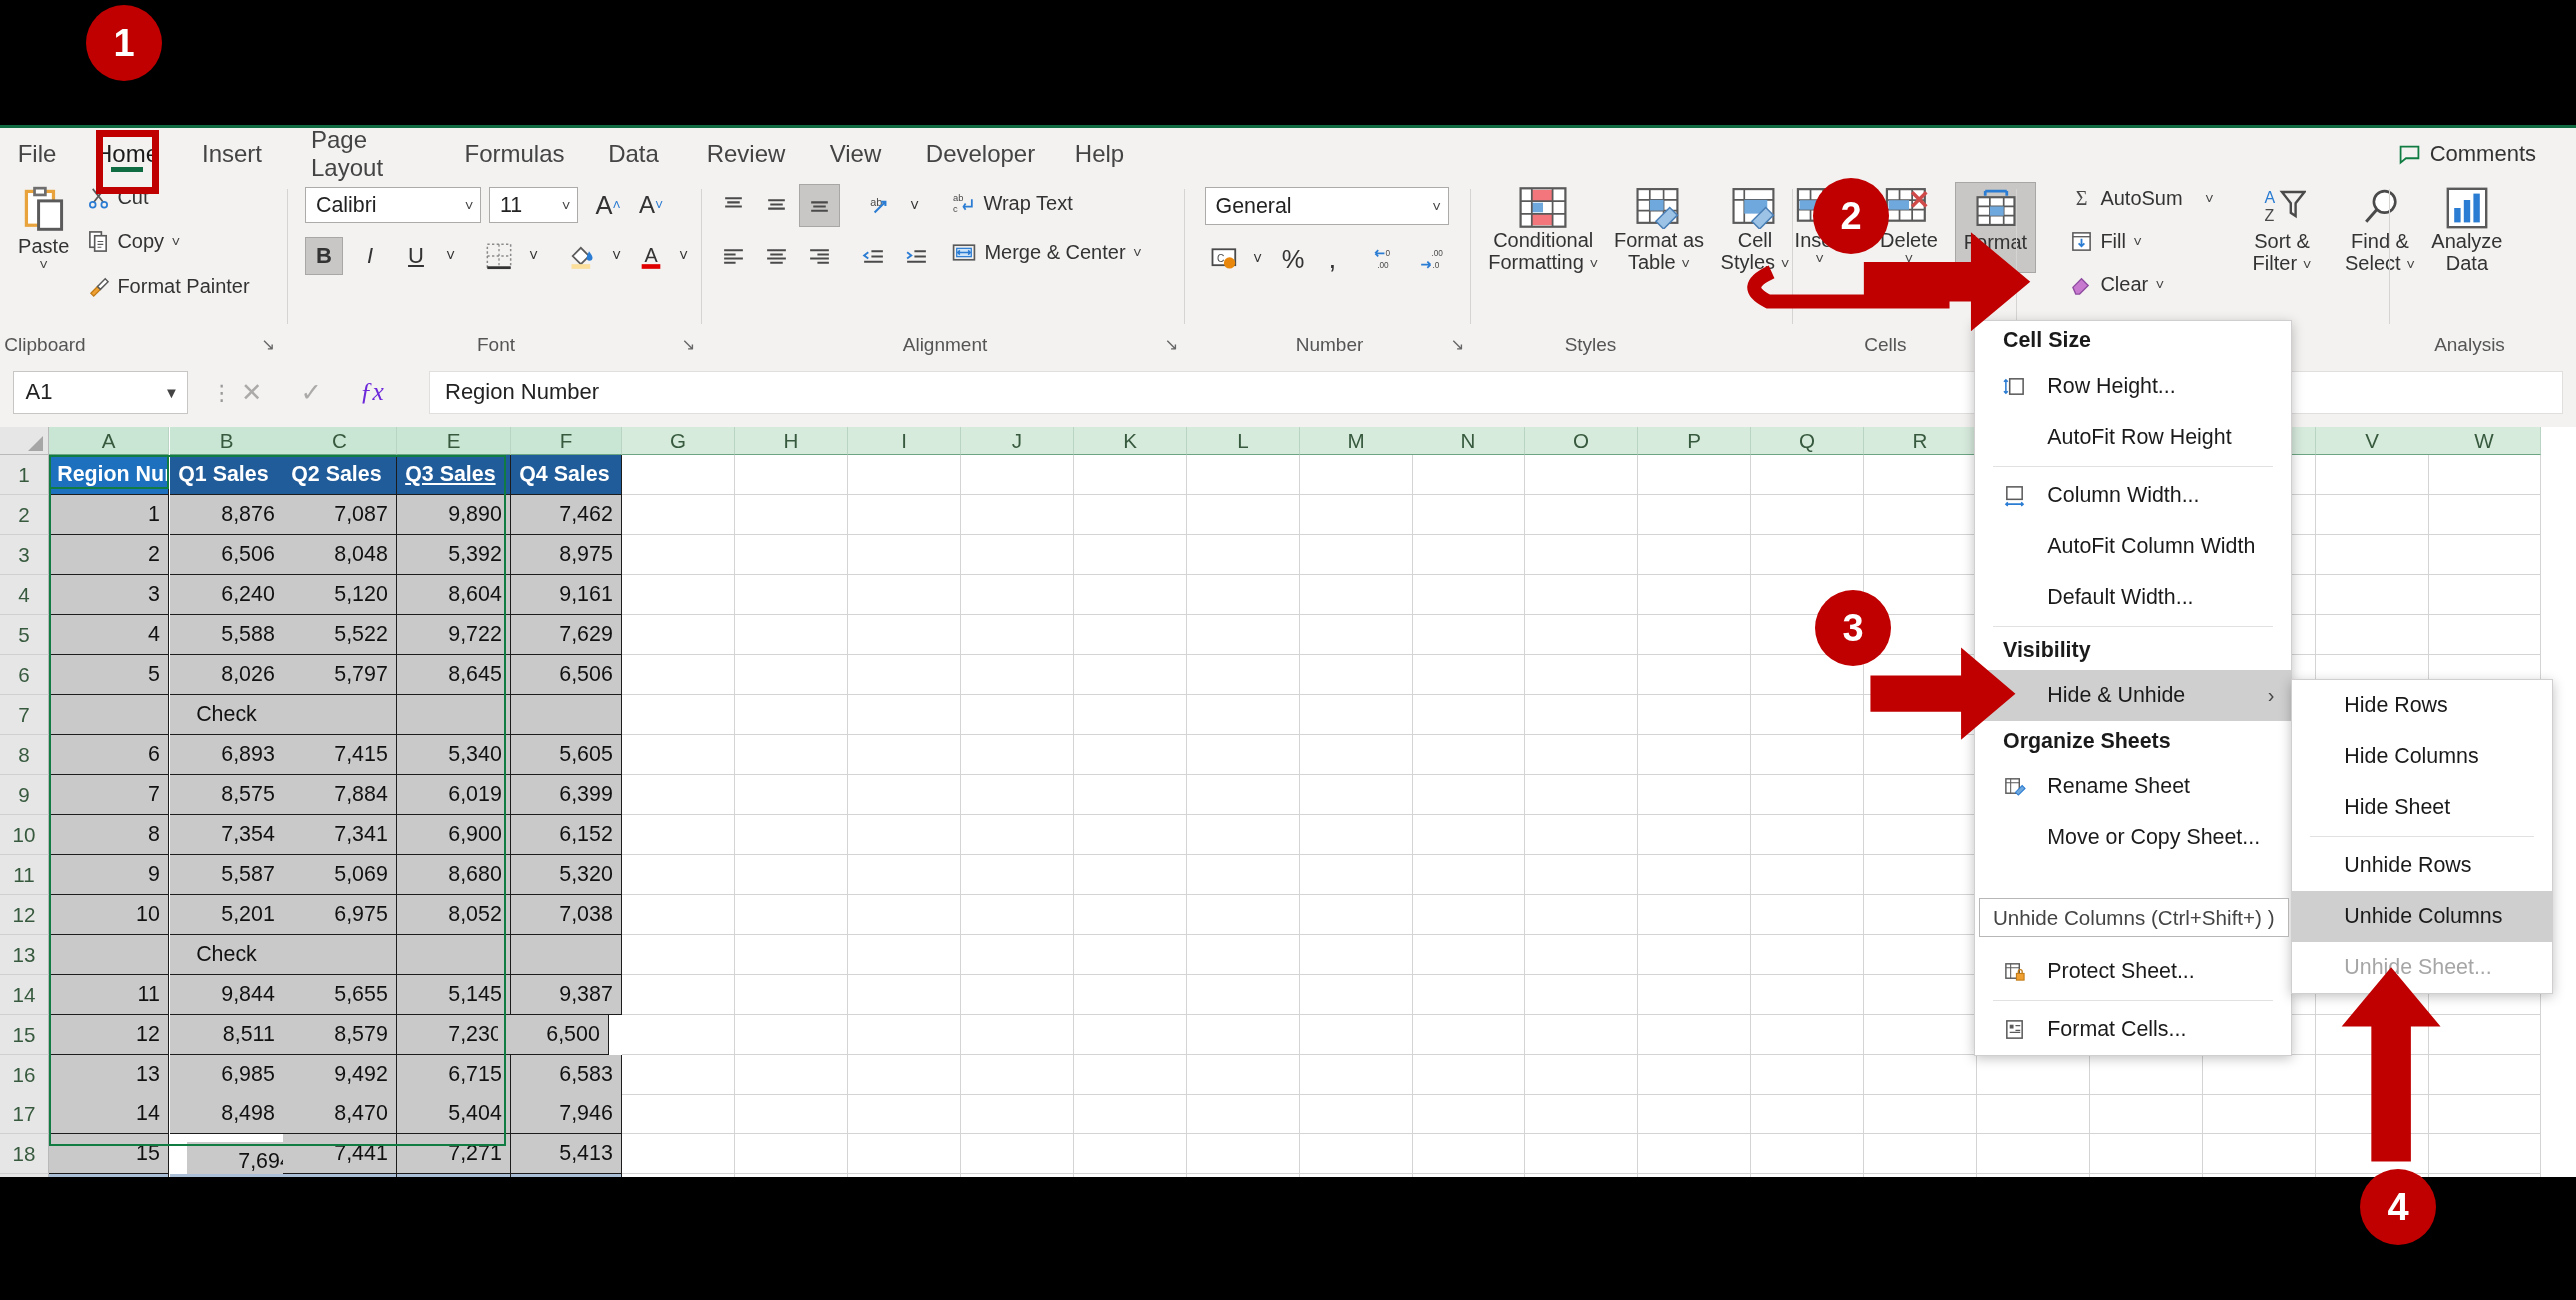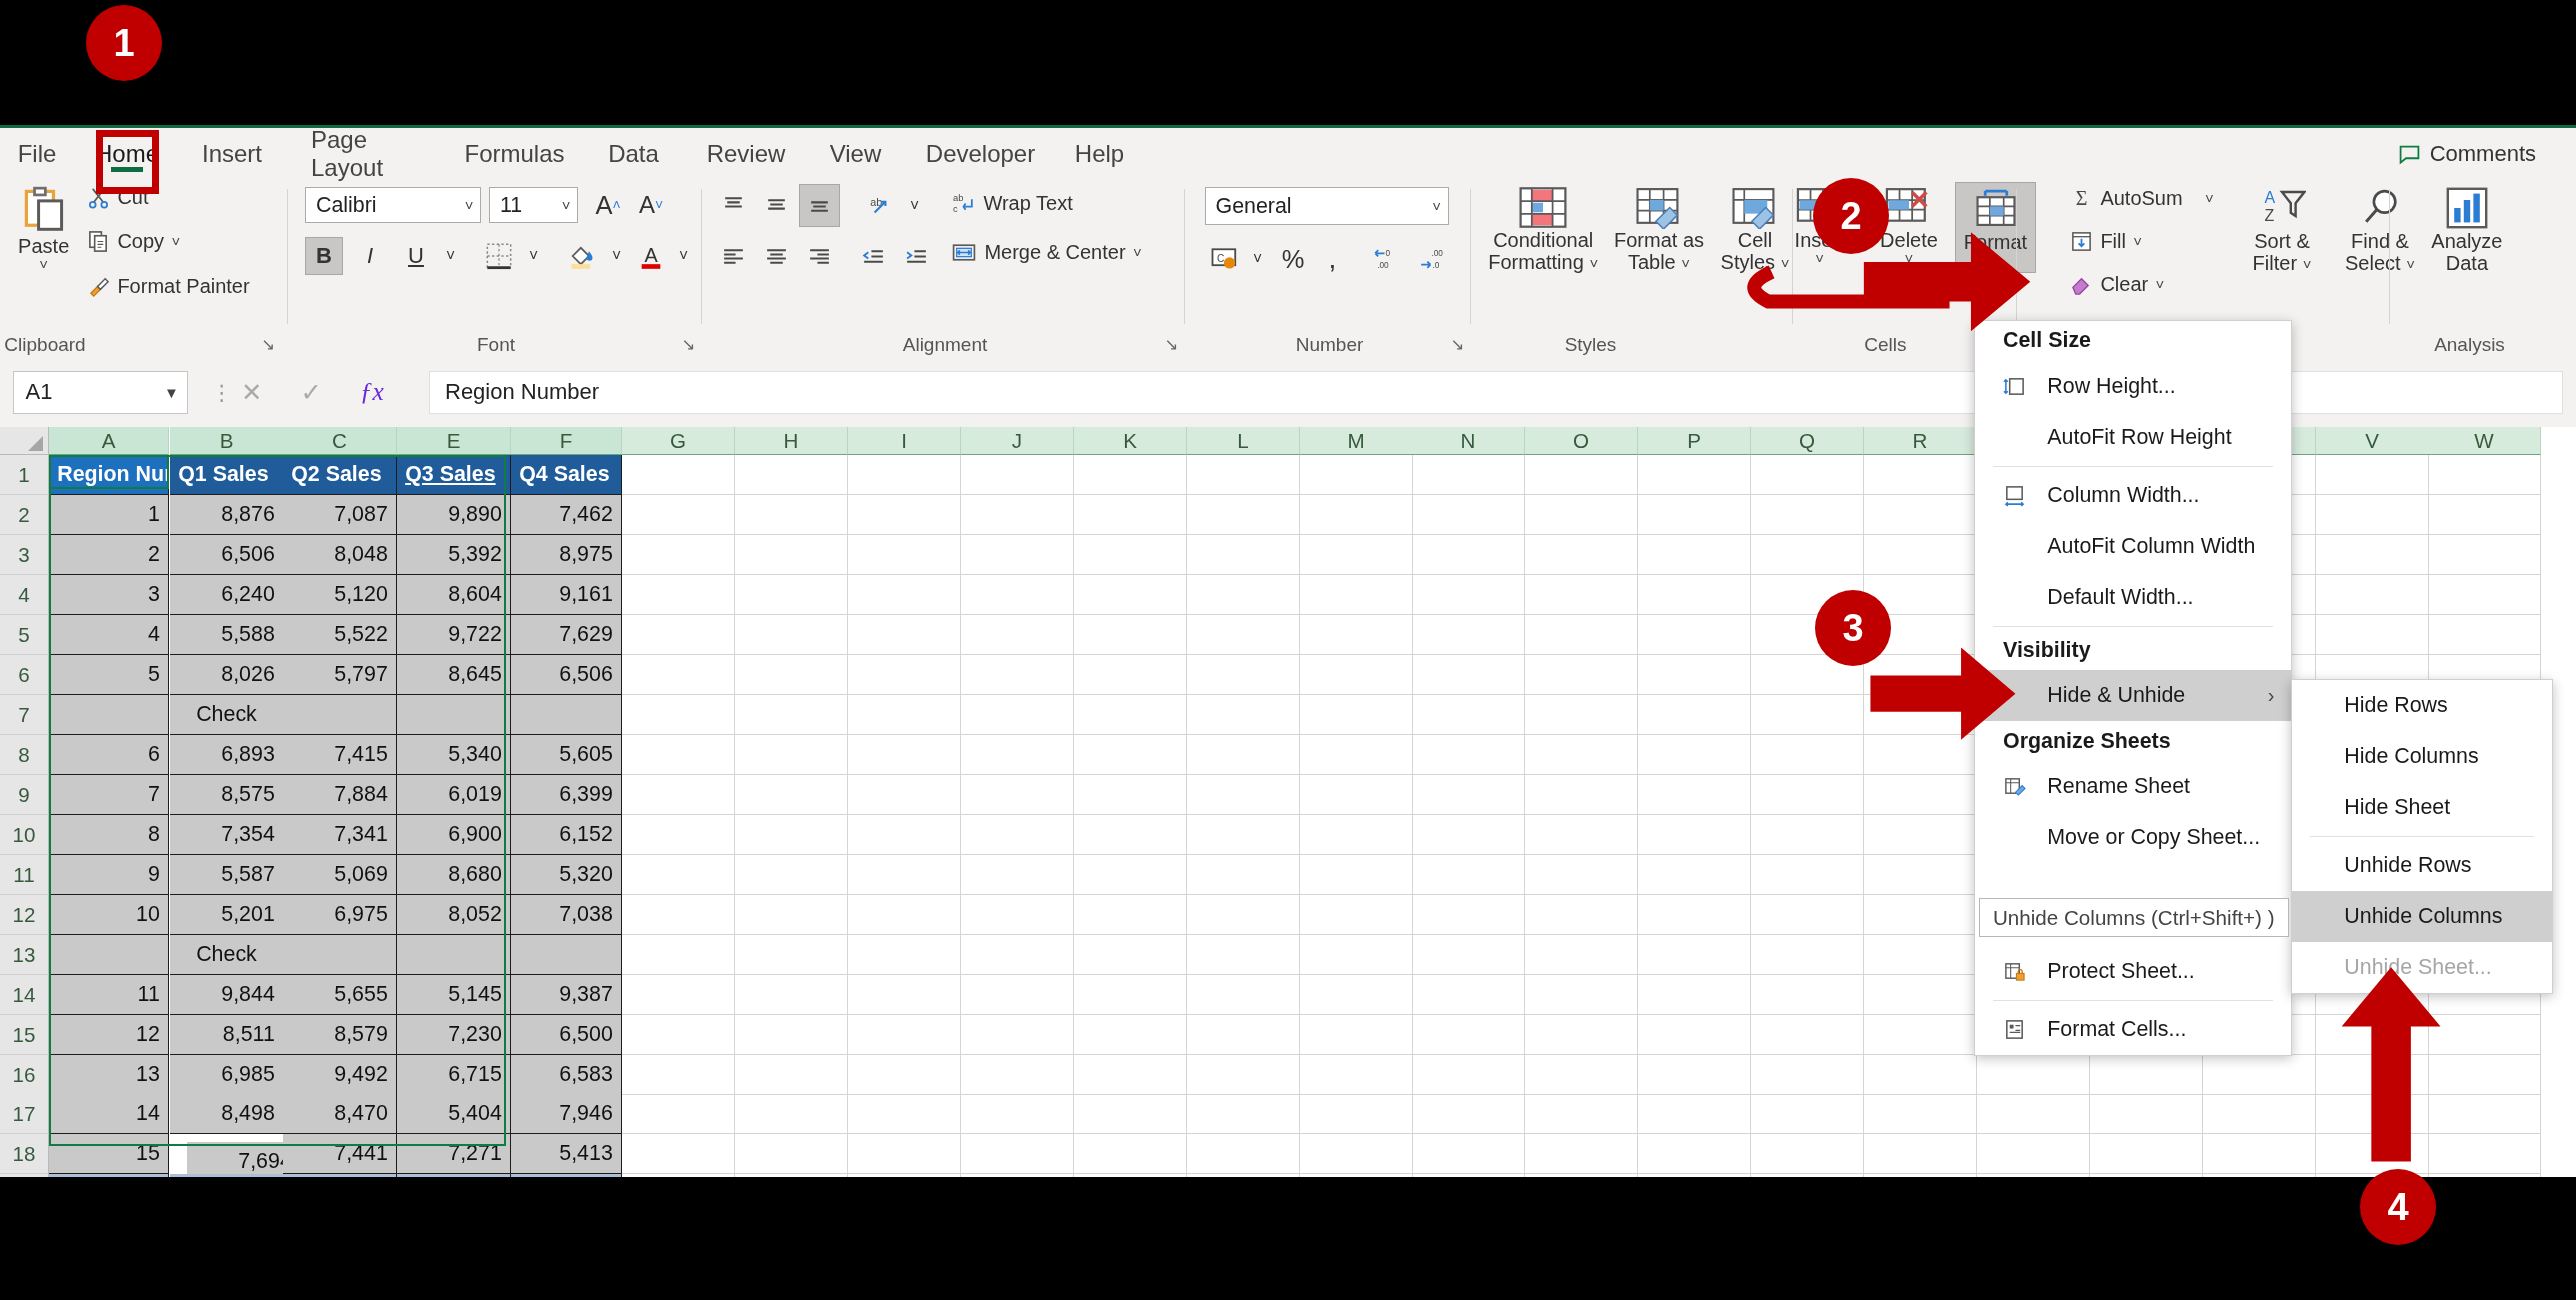--- a/index.html
+++ b/index.html
@@ -1212,21 +1212,21 @@
         </div>
         <div class="cell g r" style="left: 170px; width: 114px; top: 588px; height: 40px;">
           <span>8,511</span>
         </div>
         <div class="cell g r" style="left: 283px; width: 114px; top: 588px; height: 40px;">
           <span>8,579</span>
         </div>
         <div class="cell g r" style="left: 397px; width: 114px; top: 588px; height: 40px;">
           <span>7,230</span>
         </div>
-        <div class="cell g r" style="left: 511px; width: 111px; top: 588px; height: 40px; justify-content: flex-end;">
+        <div class="cell g r" style="left: 498px; width: 111px; top: 588px; height: 40px; justify-content: flex-end;">
           <span>6,500</span>
         </div>
         <div class="cell g r" style="left: 49px; width: 120px; top: 628px; height: 40px;">
           <span>13</span>
         </div>
         <div class="cell g r" style="left: 170px; width: 114px; top: 628px; height: 40px;">
           <span>6,985</span>
         </div>
         <div class="cell g r" style="left: 283px; width: 114px; top: 628px; height: 40px;">
           <span>9,492</span>

